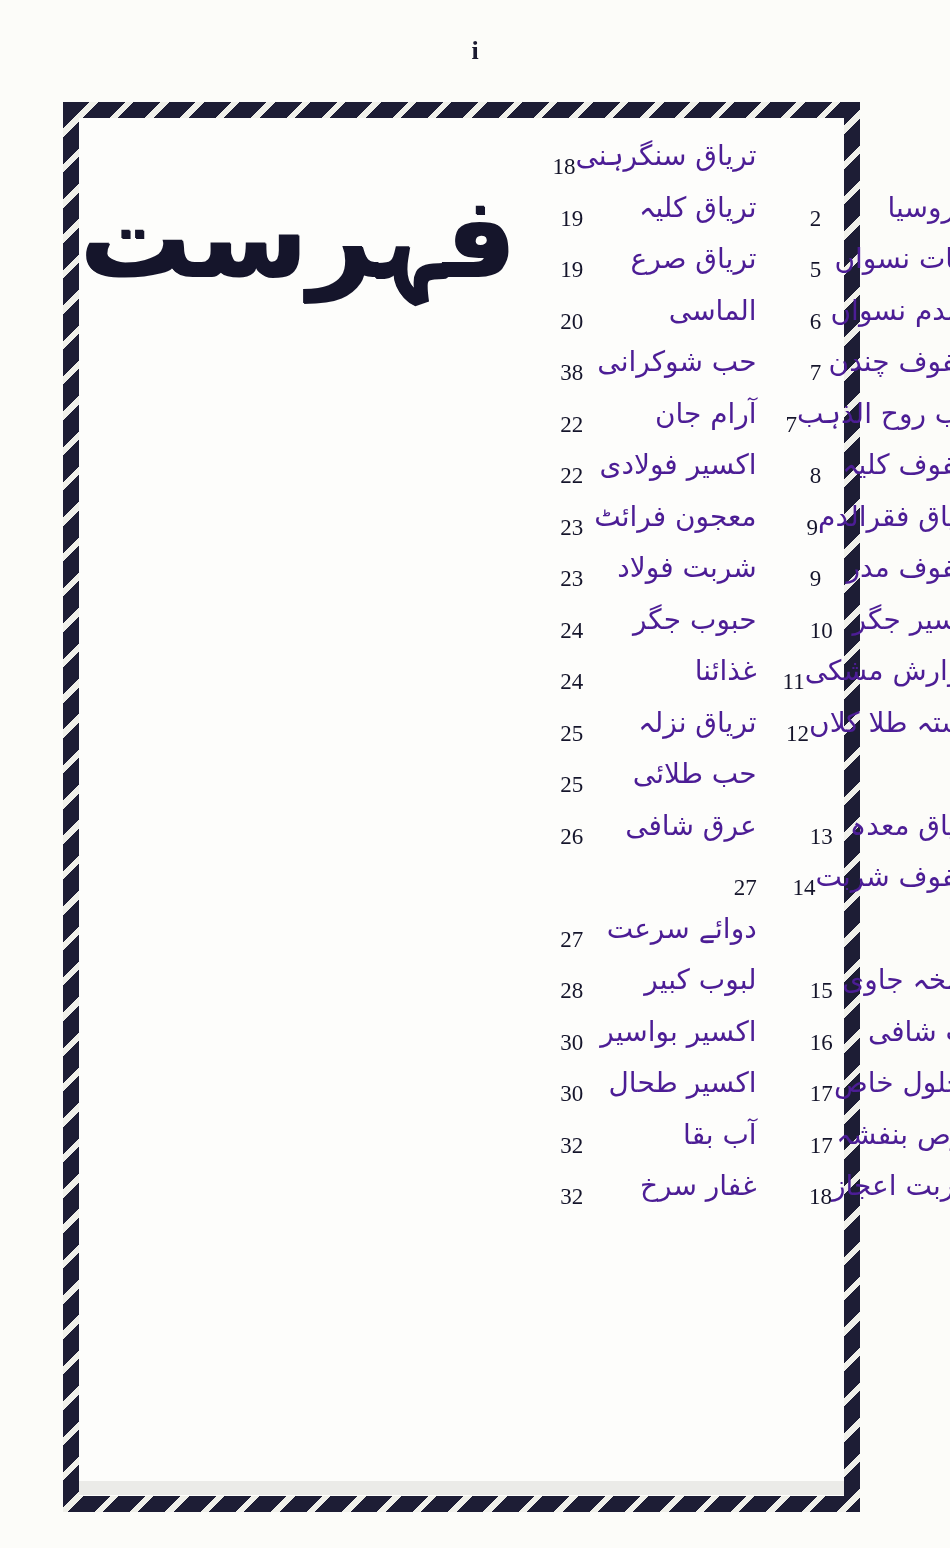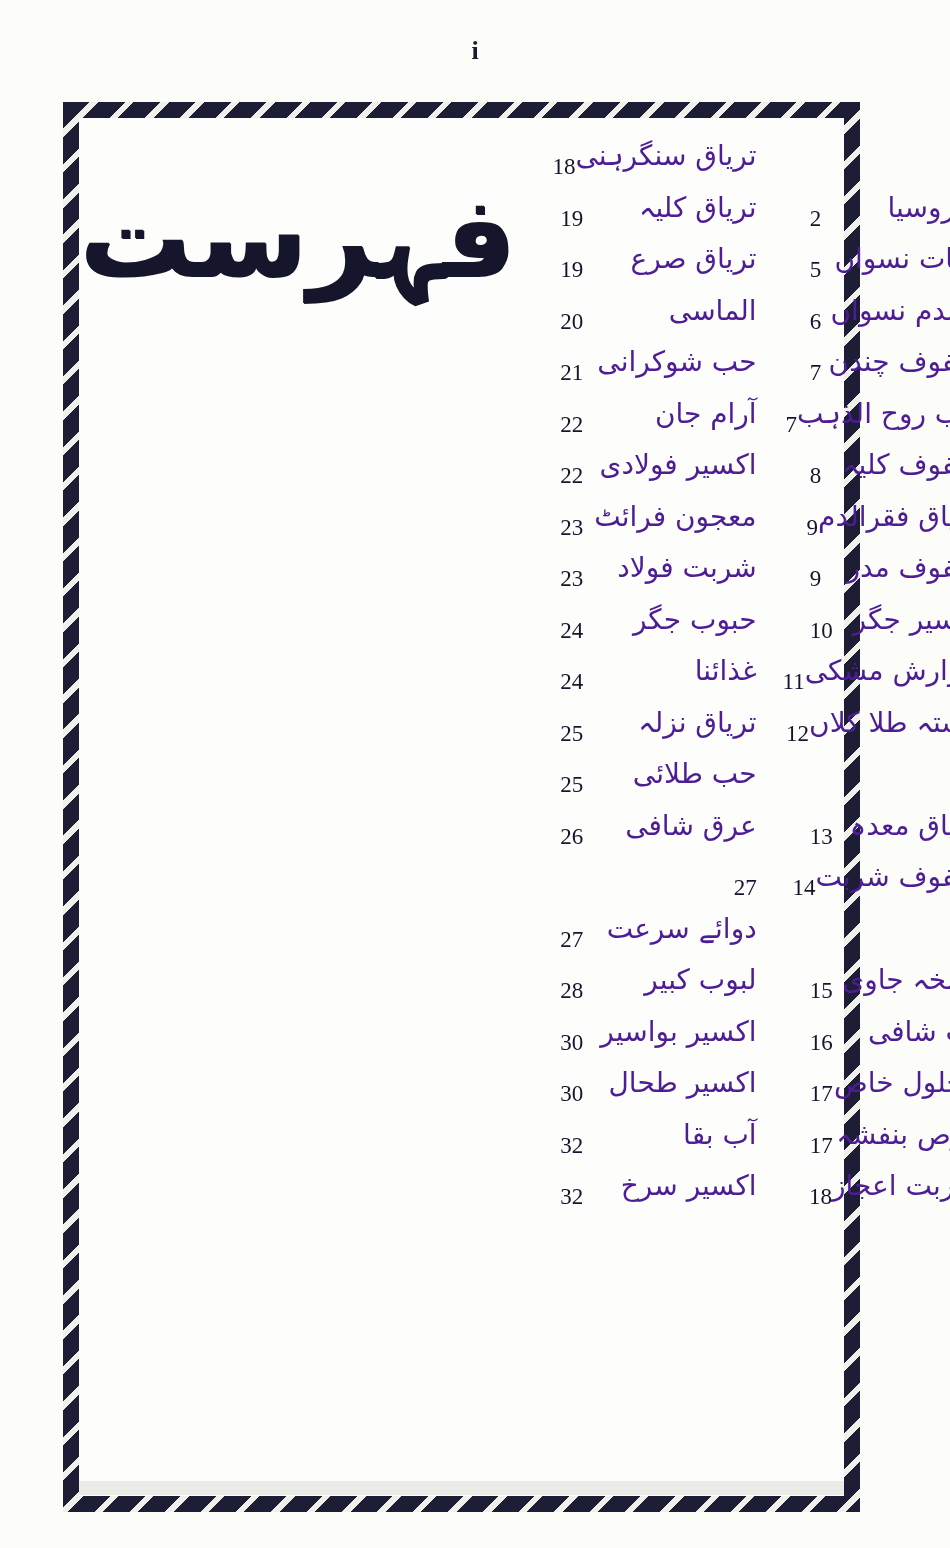--- a/index.html
+++ b/index.html
@@ -176,21 +176,21 @@
             <div class="row">
               <span class="t">تریاق صرع</span>
               <span class="n">19</span>
             </div>
             <div class="row">
               <span class="t">الماسی</span>
               <span class="n">20</span>
             </div>
             <div class="row">
               <span class="t">حب شوکرانی</span>
-              <span class="n">21</span>
+              <span class="n">38</span>
             </div>
             <div class="row">
               <span class="t">آرام جان</span>
               <span class="n">22</span>
             </div>
             <div class="row">
               <span class="t">اکسیر فولادی</span>
               <span class="n">22</span>
             </div>
             <div class="row">
@@ -238,21 +238,21 @@
             </div>
             <div class="row">
               <span class="t">اکسیر طحال</span>
               <span class="n">30</span>
             </div>
             <div class="row">
               <span class="t">آب بقا</span>
               <span class="n">32</span>
             </div>
             <div class="row">
-              <span class="t">اکسیر سرخ</span>
+              <span class="t">غفار سرخ</span>
               <span class="n">32</span>
             </div>
           </div>
         </div>
 
       <div class="shadow-band"></div>
     </div>
   </div>
 
 </div>

